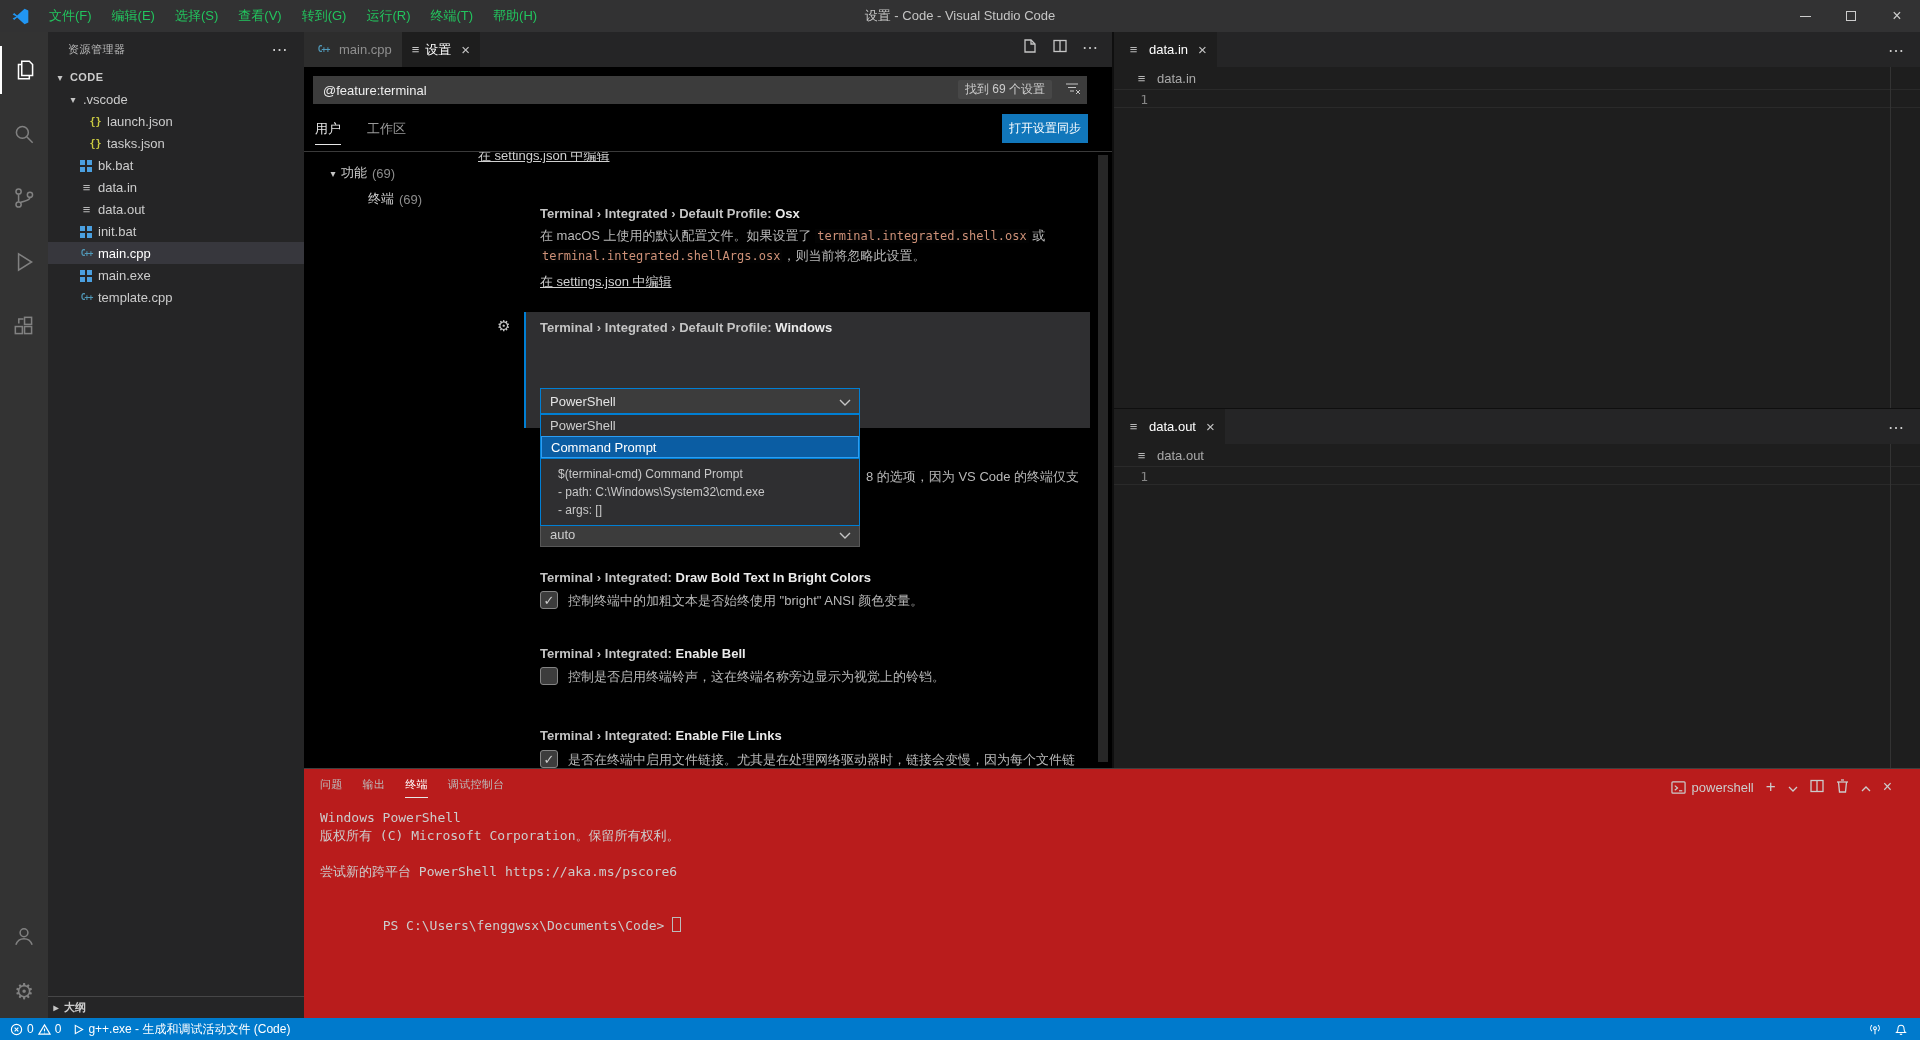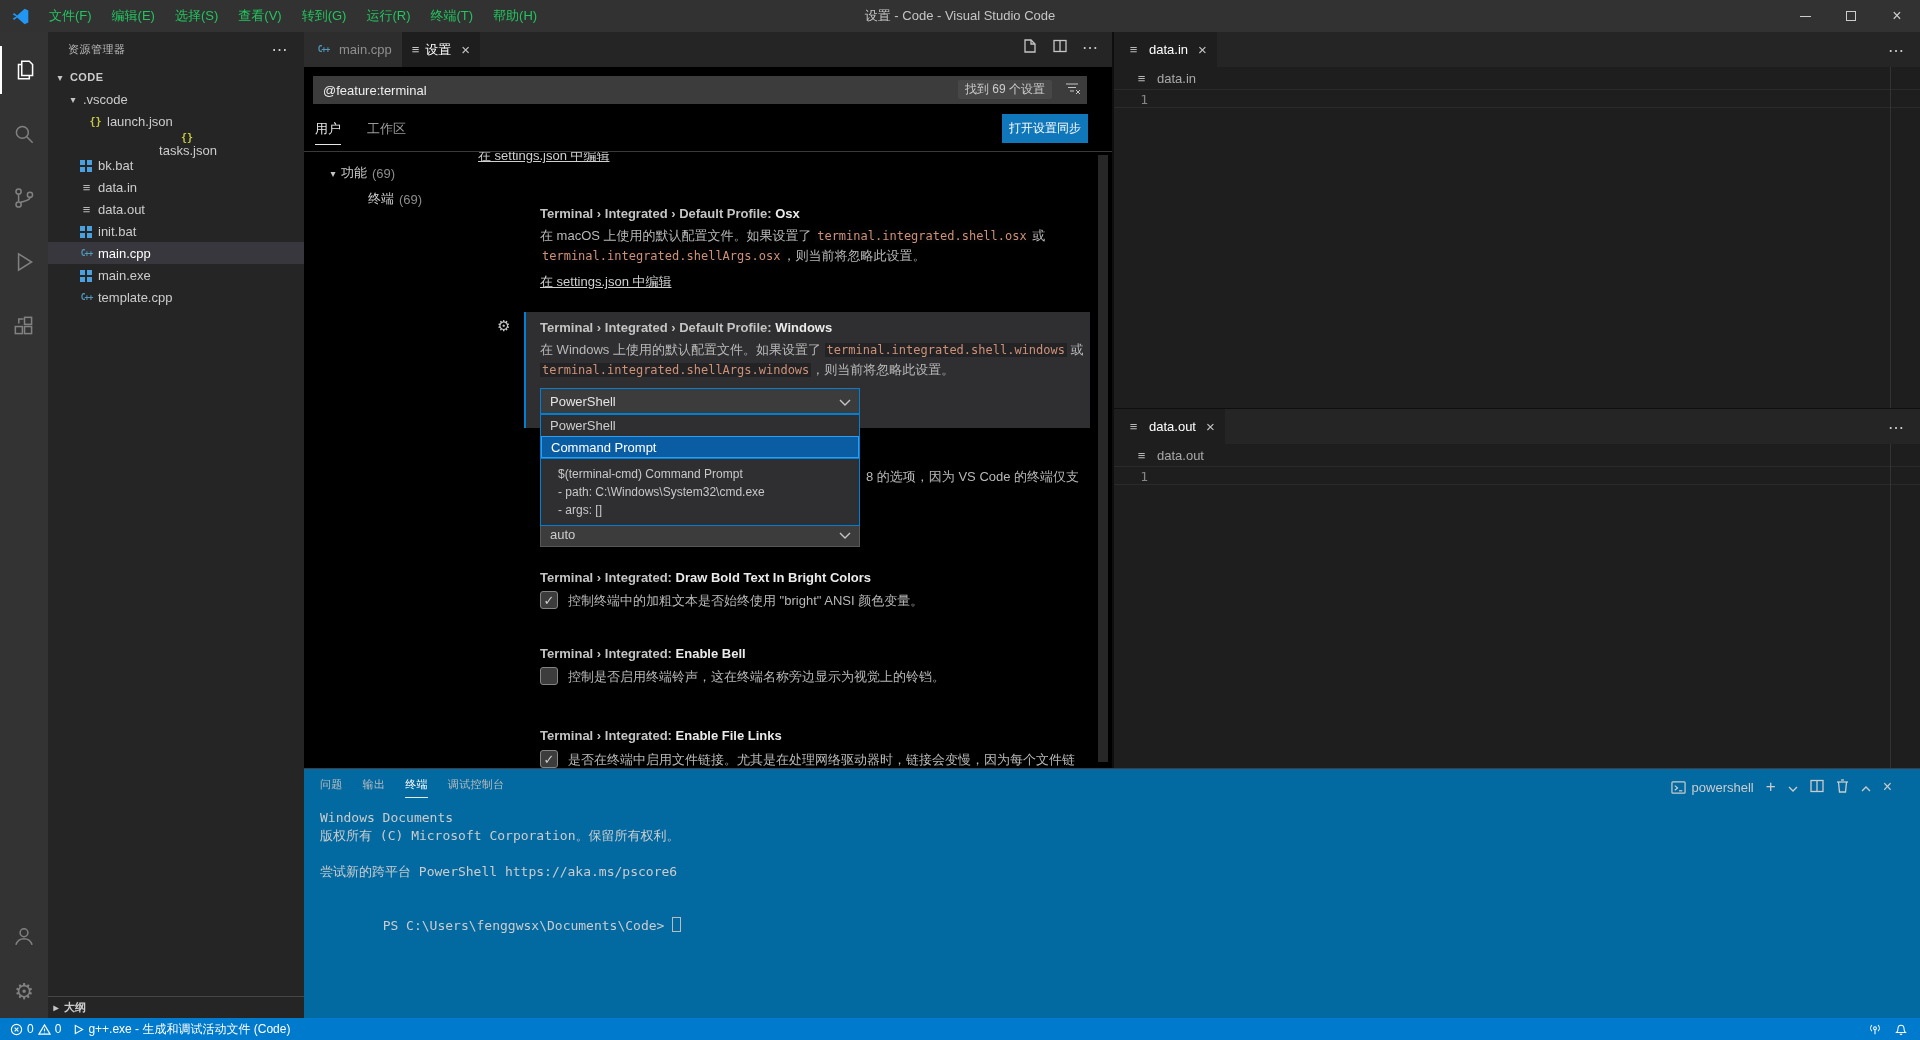--- a/index.html
+++ b/index.html
@@ -91,21 +91,21 @@
   .rtabbar{position:relative;height:35px;background:#252526;display:flex}
   .rmore{position:absolute;right:16px;top:9px;color:#ccc;font-size:16px}
   .breadcrumb{height:22px;display:flex;align-items:center;padding-left:18px;color:#a9a9a9;cursor:pointer}
   .breadcrumb .fi-lines{margin-right:6px}
   .linerow{position:relative;height:19px;border-top:1px solid #2a2a2a;border-bottom:1px solid #2a2a2a;display:flex}
   .lnum{width:34px;text-align:right;color:#858585;font:13px "DejaVu Sans Mono",monospace;line-height:19px}
   .minimap-line{position:absolute;left:776px;width:1px;background:#333}
   .hdivider{position:absolute;left:1114px;top:408px;width:806px;height:1px;background:#0f0f0f}
 
   
-  .panel{position:absolute;left:304px;top:768px;width:1616px;height:250px;background:#0369a1;border-top:1px solid #3f3f3f}
+  .panel{position:absolute;left:304px;top:768px;width:1616px;height:250px;background:#b91c1c;border-top:1px solid #3f3f3f}
   .ptabs{position:absolute;left:16px;top:8px;display:flex;gap:20px}
   .ptab{font-size:11px;letter-spacing:.3px;color:#bdbdbd;padding-bottom:5px;cursor:pointer}
   .ptab.active{color:#ffffff;border-bottom:1px solid #e7e7e7}
   .pcontrols{position:absolute;right:28px;top:8px;display:flex;align-items:center;gap:12px;color:#cccccc}
   .pcontrols svg{stroke:#ccc;fill:none;stroke-width:1.3}
   .shell-label{display:flex;align-items:center;gap:6px;font-size:13px}
   .term{position:absolute;left:16px;top:40px;font:13px "DejaVu Sans Mono",monospace;color:#cccccc}
   .tline{min-height:18px;line-height:18px;white-space:pre}
   .cursor{display:inline-block;width:9px;height:15px;border:1px solid #bbb;vertical-align:-2px}
 
@@ -216,21 +216,21 @@
           <span class="fi"></span>
           <span class="tlabel">.vscode</span>
         </div>
 
         <div class="trow" style="padding-left: 22px;">
           <span class="chev"></span>
           <span class="fi fi-json"></span>
           <span class="tlabel">launch.json</span>
         </div>
 
-        <div class="trow" style="padding-left: 22px; flex-direction: column;">
+        <div class="trow" style="padding-left: 22px;">
           <span class="chev"></span>
           <span class="fi fi-json"></span>
           <span class="tlabel">tasks.json</span>
         </div>
 
         <div class="trow" style="padding-left: 13px;">
           <span class="chev"></span>
           <span class="fi fi-windows"></span>
           <span class="tlabel">bk.bat</span>
         </div>
@@ -347,21 +347,20 @@
       <span>Terminal › Integrated › Default Profile: </span><b>Osx</b>
     </div>
     <div class="s-desc" style="left:236px;top:159px"><span class="txt">在 macOS 上使用的默认配置文件。如果设置了 </span><span class="code">terminal.integrated.shell.osx</span><span class="txt"> 或 </span><span class="code">terminal.integrated.shellArgs.osx</span><span class="txt">，则当前将忽略此设置。</span></div>
     <div class="abs" style="left:236px;top:206px"><span class="slink">在 settings.json 中编辑</span></div>
 
     <div class="hl-block"></div>
     <div class="gear-ind">⚙</div>
     <div class="s-title" style="left:236px;top:253px;z-index:2">
       <span>Terminal › Integrated › Default Profile: </span><b>Windows</b>
     </div>
-    <div class="s-desc" style="left:236px;top:273px;width:550px;z-index:2"><span class="txt">在 Windows 上使用的默认配置文件。如果设置了 </span><span class="code">terminal.integrated.shell.windows</span><span class="txt"> 或 </span><span class="code">terminal.integrated.shellArgs.windows</span><span class="txt">，则当前将忽略此设置。</span></div>
     <div class="sel" style="left:236px;top:321px;z-index:2">
       <span>PowerShell</span>
       <span class="dd"><svg width="12" height="7" viewBox="0 0 12 7">
             <polyline points="1,1 6,6 11,1" stroke="#c5c5c5" fill="none" stroke-width="1.4"></polyline>
           </svg></span>
     </div>
 
     <div class="dropdown">
       <div>
 
@@ -489,21 +488,21 @@
             <line x1="5" y1="1" x2="8" y2="1"></line>
           </svg></span>
       <span><svg width="10" height="6" viewBox="0 0 10 6">
             <polyline points="1,5 5,1 9,5"></polyline>
           </svg></span>
       <span style="font-size:16px">×</span>
     </div>
     <div class="term">
       <div>
 
-      <div class="tline"><span>Windows Documents</span></div>
+      <div class="tline"><span>Windows PowerShell</span></div>
           <div class="tline"><span>版权所有 (C) Microsoft Corporation。保留所有权利。</span></div>
           <div class="tline"><span></span></div>
           <div class="tline"><span>尝试新的跨平台 PowerShell https://aka.ms/pscore6</span></div>
           <div class="tline"><span></span></div>
         </div>
       <div class="tline">
         <span>PS C:\Users\fenggwsx\Documents\Code&gt; </span><span class="cursor"></span>
       </div>
     </div>
   </div>

